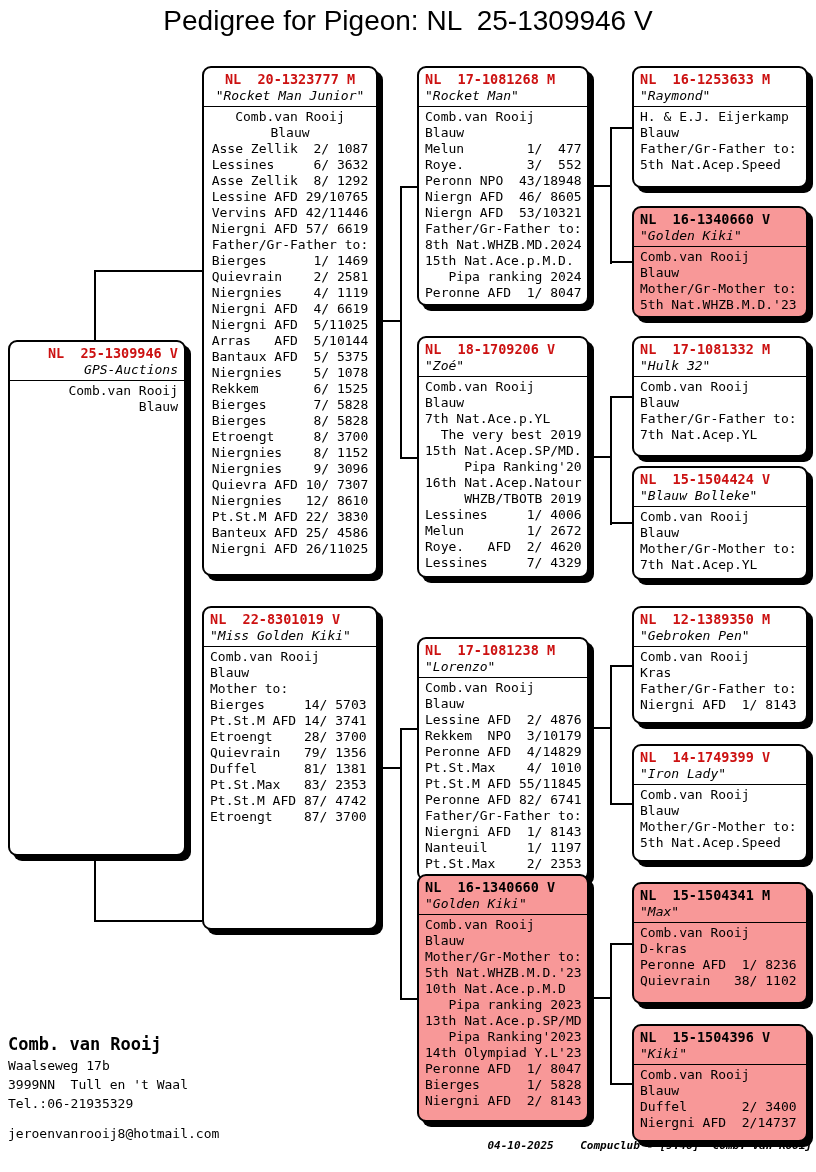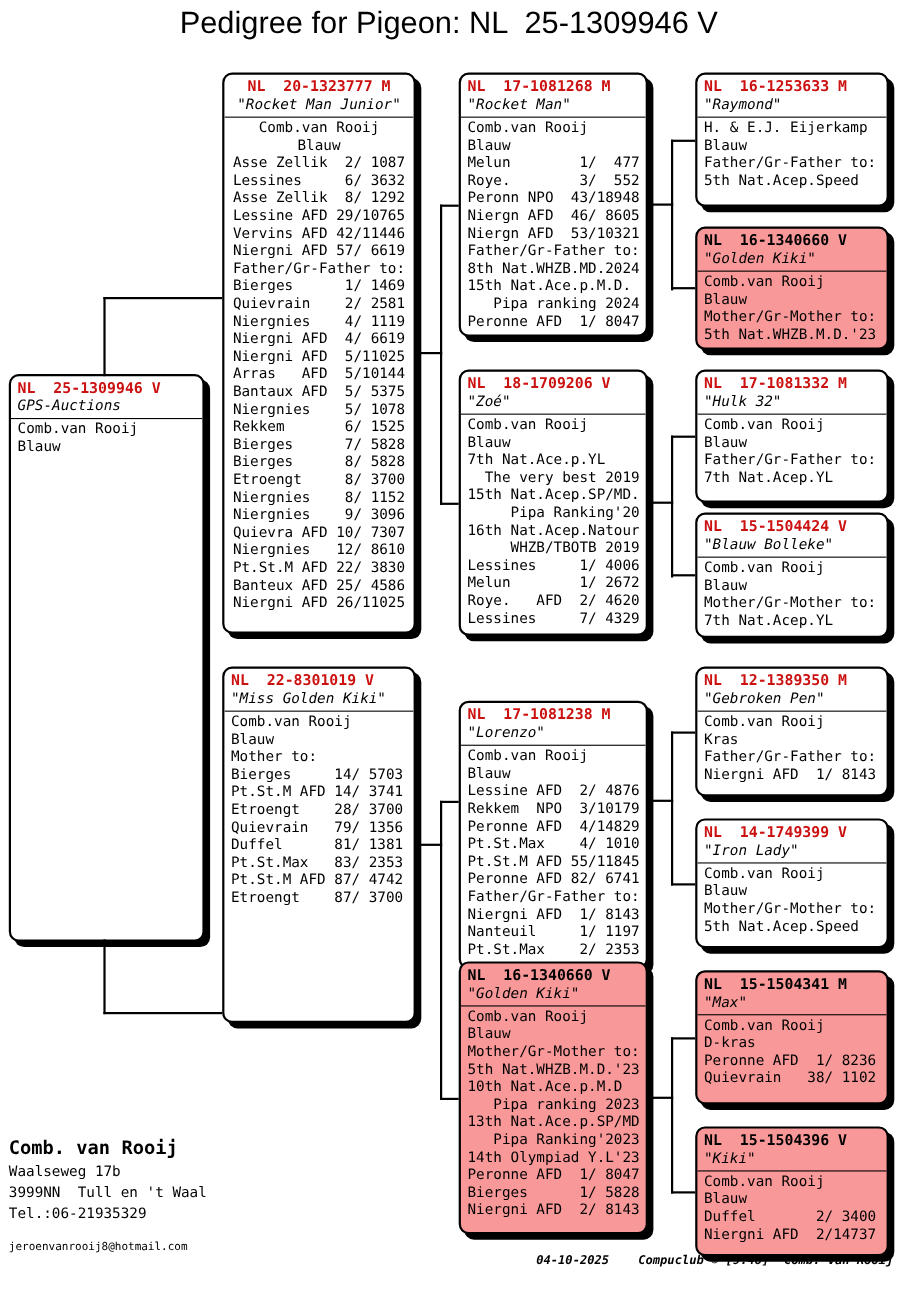--- a/index.html
+++ b/index.html
@@ -13,25 +13,25 @@
   .box.pink{background:var(--pink,#f89898);}
   .hdr{font-weight:bold;color:var(--red,#cc1111);white-space:pre;line-height:17px;font-size:13.5px;}
   .box.pink .hdr{color:#000000;}
   .pname{font-style:italic;white-space:pre;line-height:15px;border-bottom:1.5px solid #000;
          margin:0 -6px 2px;padding:0 6px 3px;}
   .bline{white-space:pre;line-height:16px;}
   .conn{position:absolute;background:#000;}
   .owner{position:absolute;left:8px;top:1032px;}
   .owner-name{font-weight:bold;font-size:17px;line-height:24px;white-space:pre;}
   .owner-line{font-size:13px;line-height:19px;white-space:pre;}
-  .owner-email{font-size:10px;line-height:19px;white-space:pre;margin-top:11px;}
+  .owner-email{font-size:13px;line-height:19px;white-space:pre;margin-top:11px;}
   .footer{position:absolute;right:4px;top:1139px;font-size:11px;font-style:italic;
           font-weight:bold;white-space:pre;}
   
-  .b-subject{left:8px;top:340px;width:178px;height:516px;}
+  .b-subject{left:8px;top:340px;width:178px;height:516px;text-align:right;}
   .b-sire{left:202px;top:66px;width:176px;height:510px;text-align:center;}
   .b-dam{left:202px;top:606px;width:176px;height:324px;}
   .b-ss{left:417px;top:66px;width:172px;height:240px;}
   .b-sd{left:417px;top:336px;width:172px;height:242px;}
   .b-ds{left:417px;top:637px;width:172px;height:244px;}
   .b-dd{left:417px;top:874px;width:172px;height:248px;}
   .b-sss{left:632px;top:66px;width:176px;height:122px;}
   .b-ssd{left:632px;top:206px;width:176px;height:112px;}
   .b-sds{left:632px;top:336px;width:176px;height:121px;}
   .b-sdd{left:632px;top:466px;width:176px;height:114px;}

